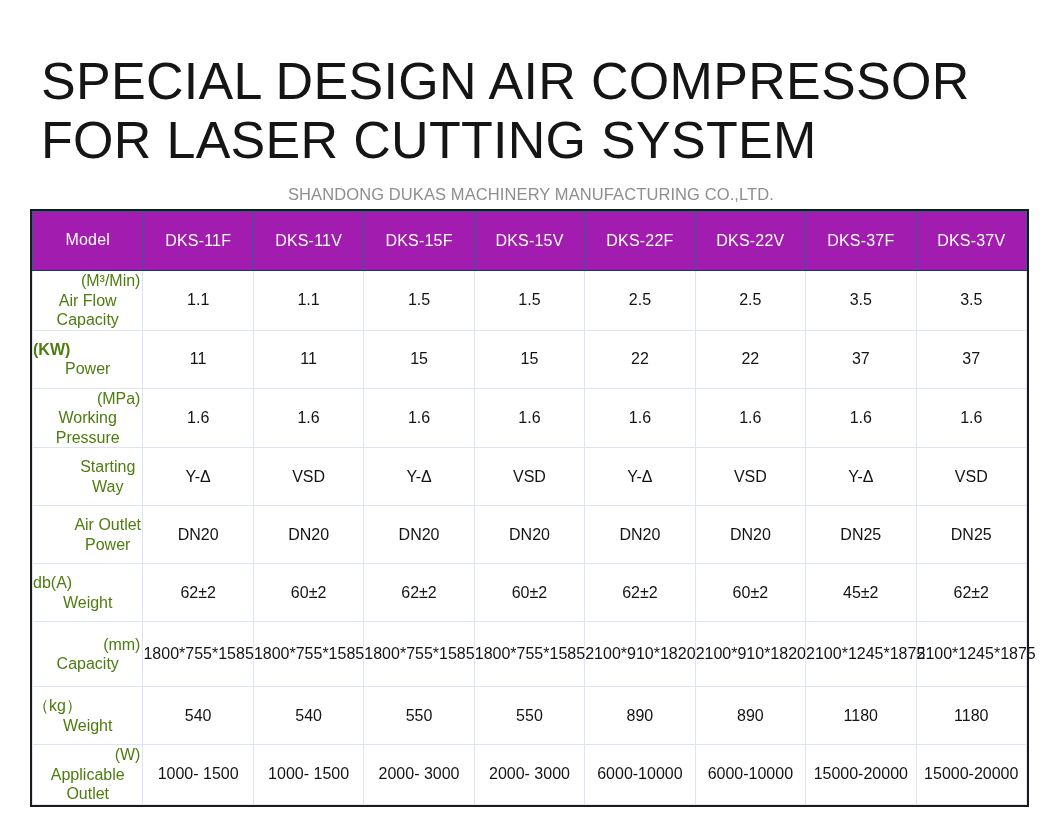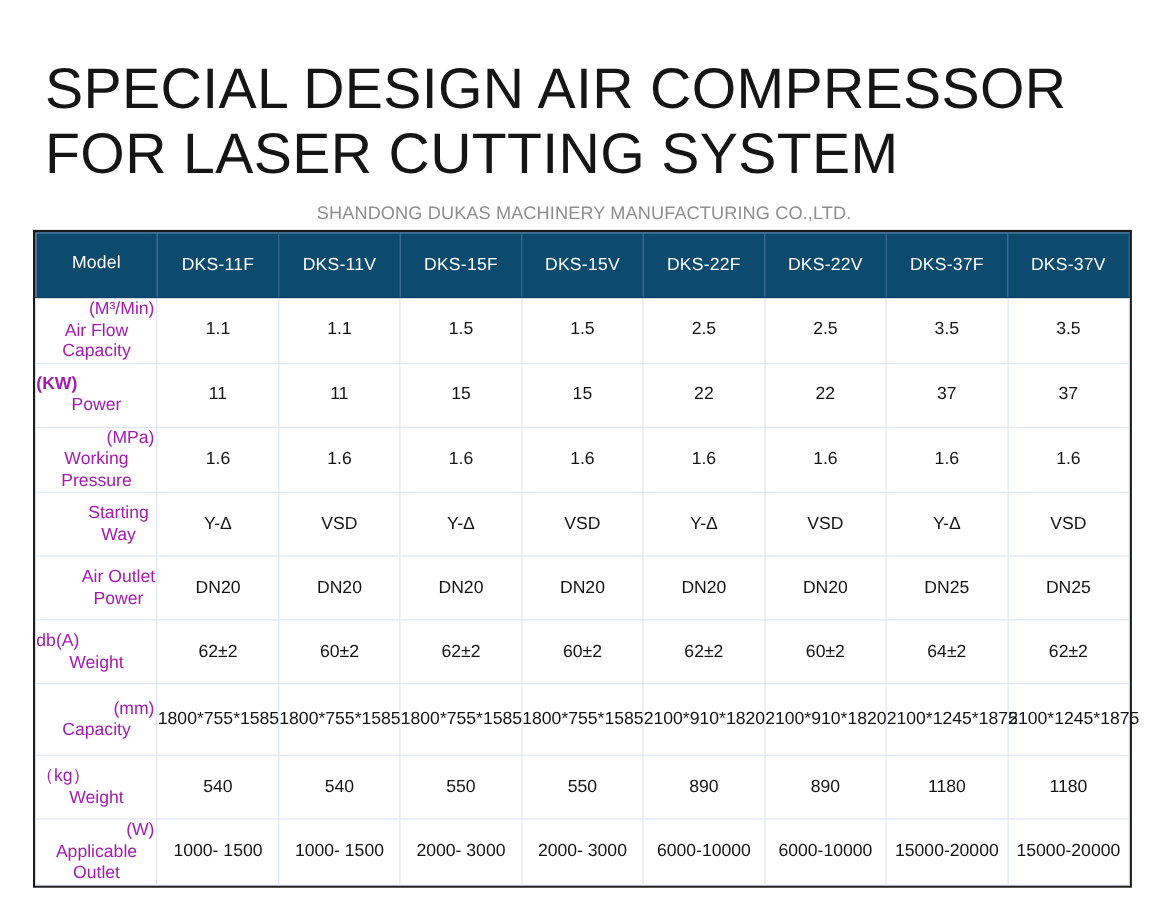--- a/index.html
+++ b/index.html
@@ -70,41 +70,41 @@
     padding: 0;
     margin: 0;
     text-align: center;
     vertical-align: middle;
     font-weight: 400;
     box-sizing: border-box;
   }
 
   
   thead tr.header-row th {
-    background: #0c4a6e;
+    background: #a21caf;
     color: #ffffff;
     height: 59px;
     font-size: 16px;
     font-weight: 400;
     letter-spacing: 0.2px;
     border: 1px solid #2d5f8d;
     border-bottom: 1px solid #0f3c66;
   }
   thead tr.header-row th.label-col-head {
     font-size: 16px;
     padding-bottom: 2px;
   }
 
   
   td.label-cell {
     width: 153px;
     font-size: 16px;
     line-height: 1.22;
     padding: 2px 10px 2px 6px;
-    color: #a21caf;
+    color: #4d7c0f;
   }
   .unit-line {
     display: block;
     text-align: right;
     padding-right: 2px;
   }
   .unit-line.center {
     text-align: left;
     padding-right: 0;
   }
@@ -232,21 +232,21 @@
             <td class="label-cell">
               <span class="unit-line center">db(A)</span>
               <span class="name-line">Weight</span>
             </td>
             <td class="data-cell">62±2</td>
             <td class="data-cell">60±2</td>
             <td class="data-cell">62±2</td>
             <td class="data-cell">60±2</td>
             <td class="data-cell">62±2</td>
             <td class="data-cell">60±2</td>
-            <td class="data-cell">64±2</td>
+            <td class="data-cell">45±2</td>
             <td class="data-cell">62±2</td>
           </tr>
           <tr class="body-row row-dim">
             <td class="label-cell">
               <span class="unit-line">(mm)</span>
               <span class="name-line">Capacity</span>
             </td>
             <td class="data-cell">1800*755*1585</td>
             <td class="data-cell">1800*755*1585</td>
             <td class="data-cell">1800*755*1585</td>

